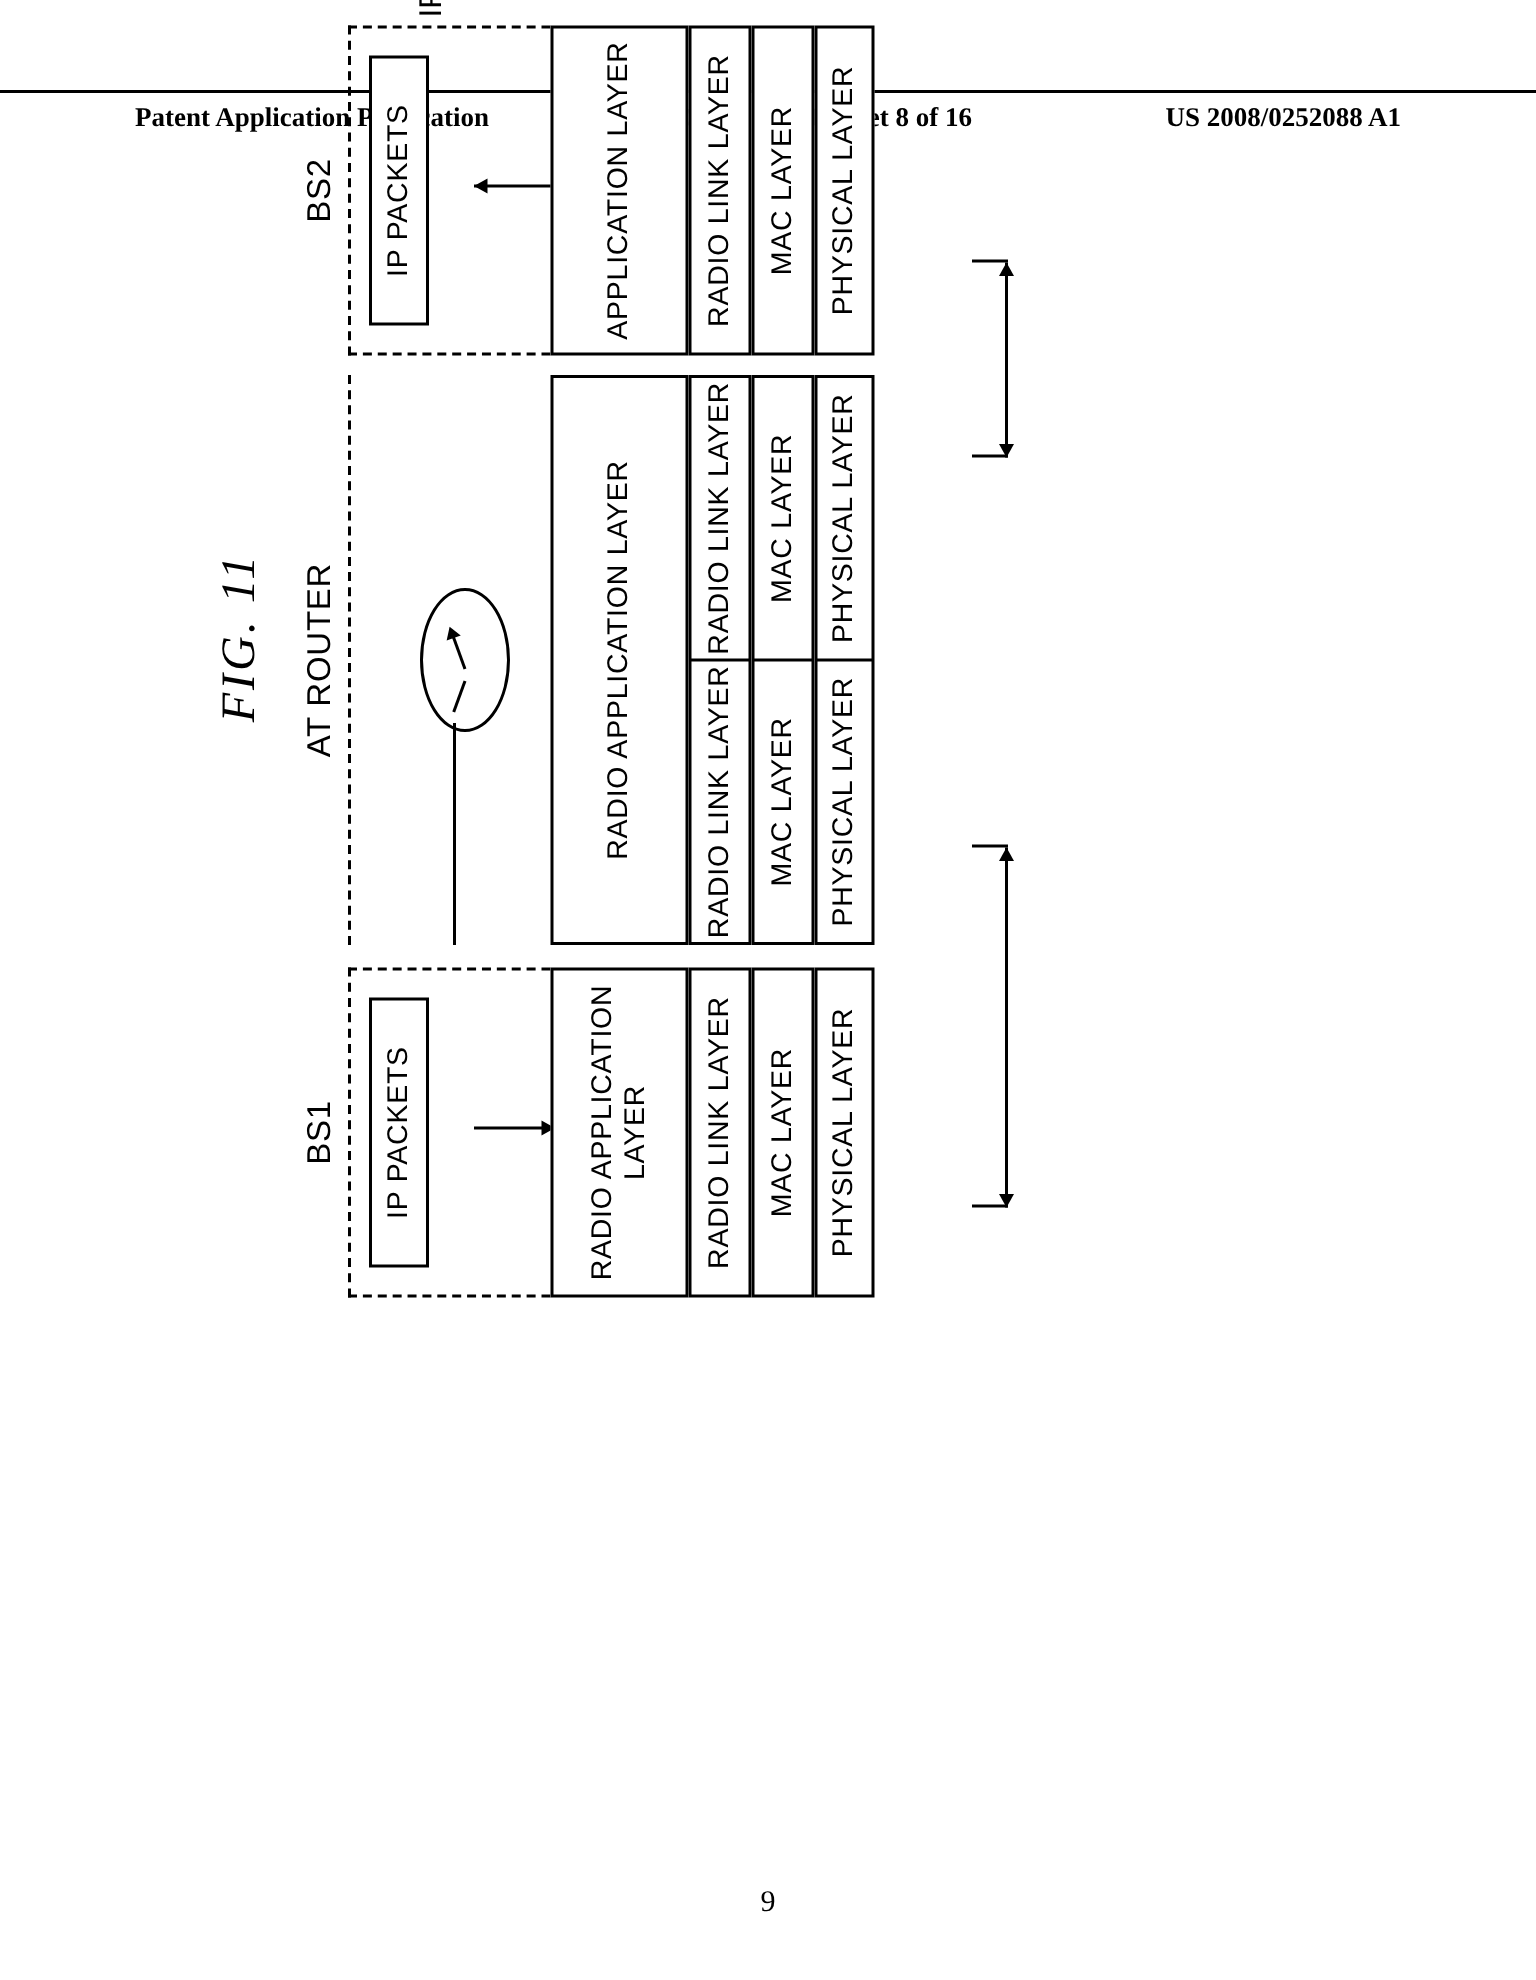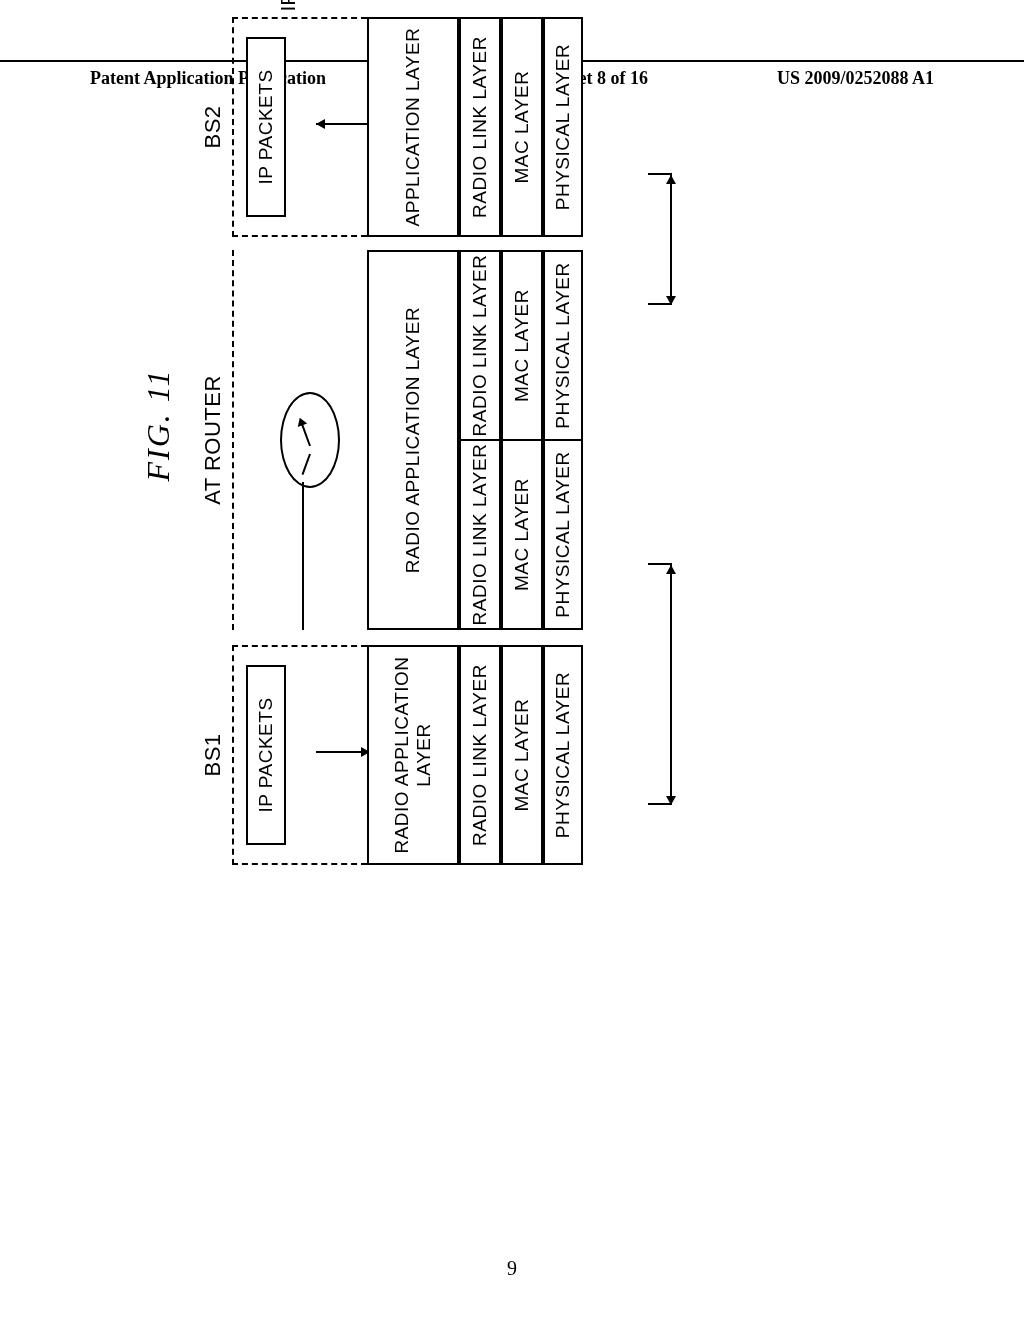--- a/index.html
+++ b/index.html
@@ -231,21 +231,21 @@
 </style>
 </head>
 <body>
 
 <div class="page">
 
   <div class="header">
     <div class="header-row">
       <span>Patent Application Publication</span>
       <span>Oct. 8, 2009  Sheet 8 of 16</span>
-      <span>US 2009/0252088 A1</span>
+      <span>US 2008/0252088 A1</span>
     </div>
   </div>
 
   <div class="diagram-wrap">
     <div class="diagram">
 
       <div class="fig-label">FIG.  11</div>
 
       <div class="col bs1">
         <div class="col-title">BS1</div>

